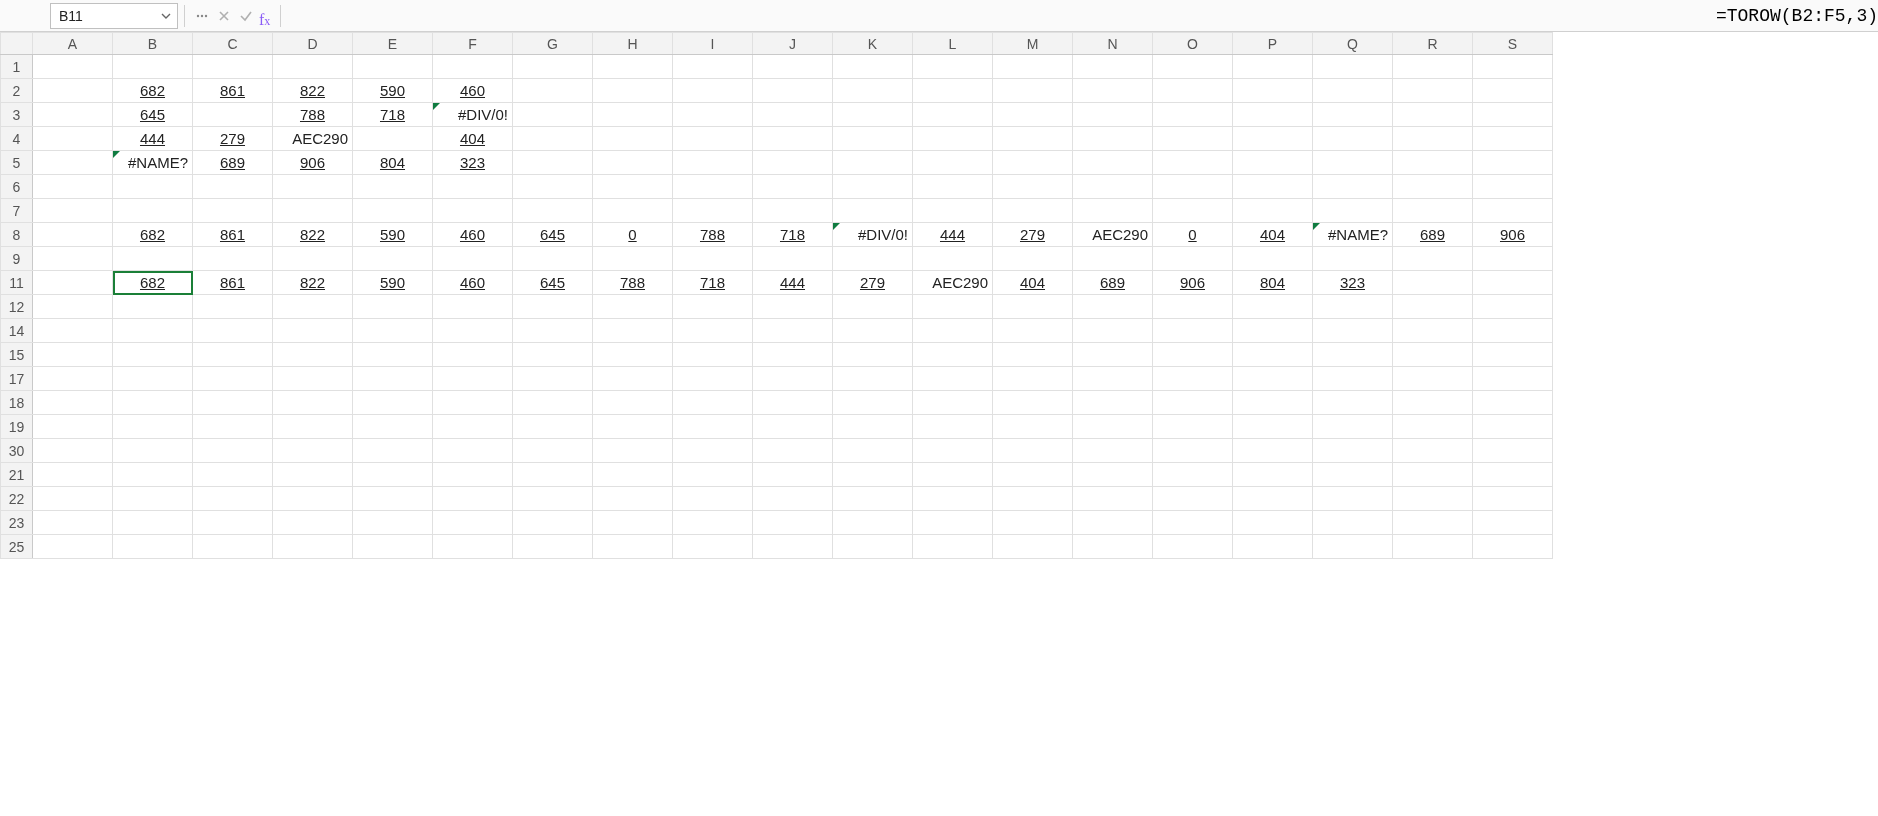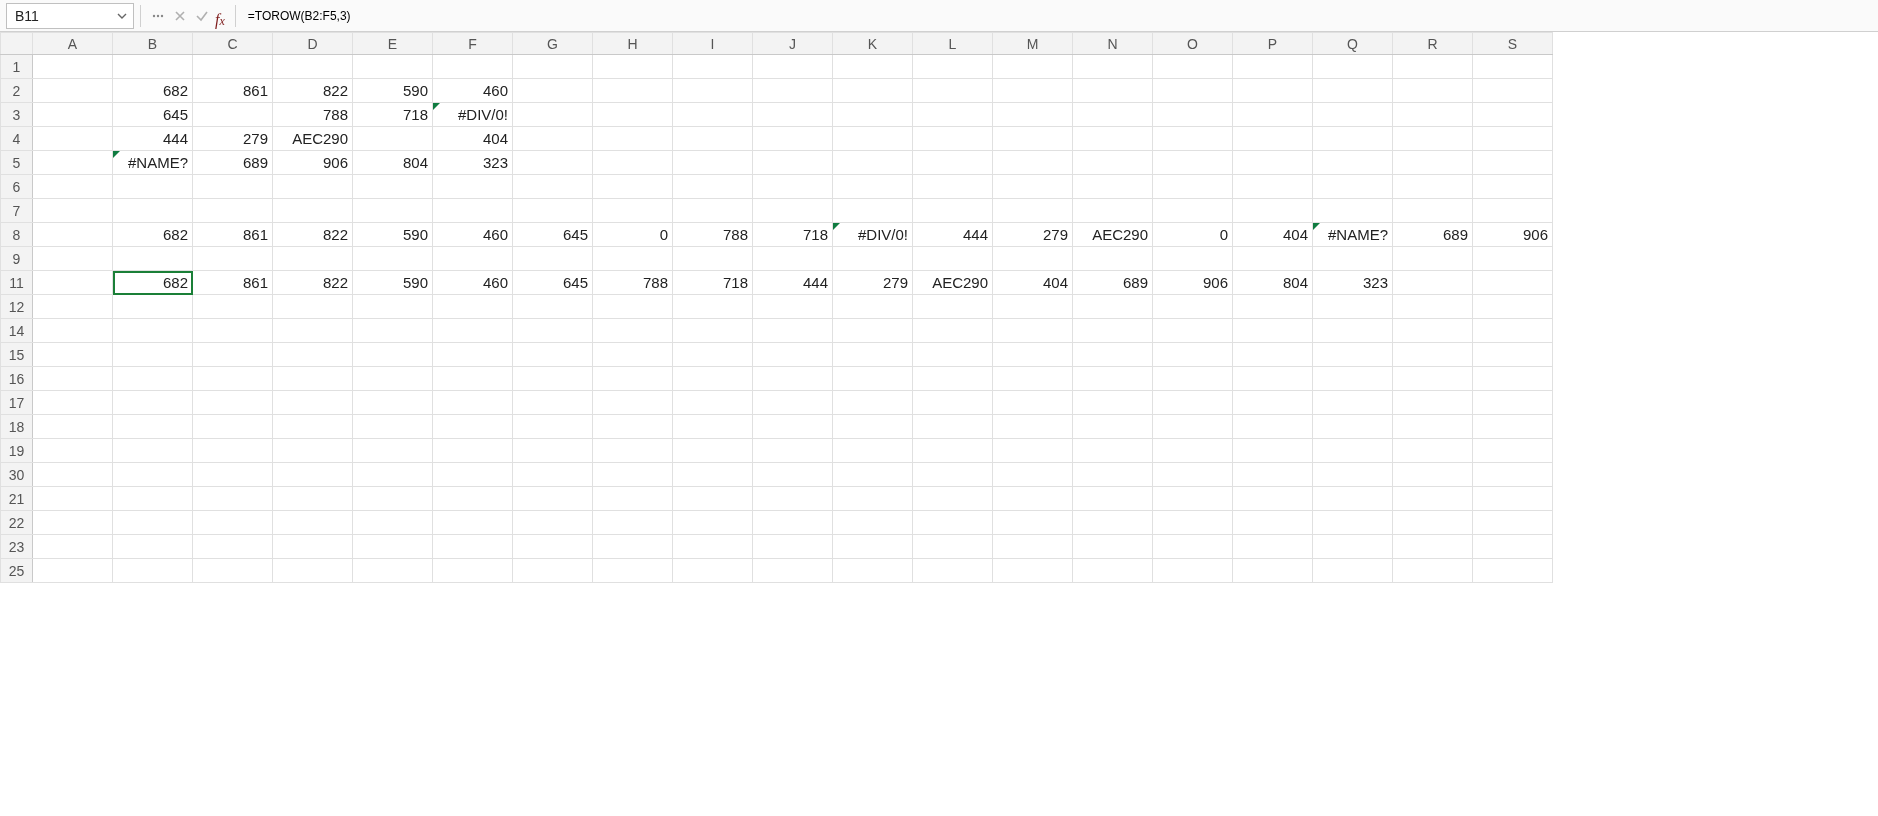--- a/index.html
+++ b/index.html
@@ -1,54 +1,55 @@
 <!DOCTYPE html>
 <html><head>
 <meta charset="utf-8">
 <style>
   * { box-sizing: border-box; margin: 0; padding: 0; }
   html, body { width: 1878px; height: 816px; font-family: "Segoe UI", Arial, sans-serif; font-size: 14px; background: #ffffff; overflow: hidden; color: #222; }
   .formula-bar {
     display: flex; align-items: center; height: 32px; border-bottom: 1px solid #d0d0d0;
     background: #fafafa;
+    padding-left: 44px;
   }
   .name-box {
     width: 128px; height: 26px; margin-left: 6px; display: flex; align-items: center;
     border: 1px solid #c0c0c0; background: #fff; position: relative;
   }
   .name-box-text { flex: 1; padding-left: 8px; font-size: 14px; }
   .name-box-chevron {
     width: 22px; display:flex; align-items:center; justify-content:center; cursor:pointer;
   }
   .vsep { width:1px; height:22px; background:#d0d0d0; margin:0 6px; }
   .fb-btn {
     width: 22px; height:22px; display:flex; align-items:center; justify-content:center;
     color:#888; cursor:pointer; border-radius:3px;
   }
-  .fx-label { font-style: italic; font-family: "Times New Roman", serif; font-size:16px; color:#7f1d1d; margin: 9px 4px 0 2px;}
+  .fx-label { font-family: "Times New Roman", serif; font-size:16px; color:#8b5cf6; margin: 9px 4px 0 2px;}
   .formula-input {
     flex:1; height:26px; border:none; outline:none; background:transparent; padding-left:6px;
-    font-size:12px; font-family: Liberation Sans, sans-serif;
+    font-size:18px; font-family: Liberation Mono, monospace; text-align: right;
   }
   .grid-wrap { position:relative; width:1878px; height:784px; overflow:hidden; }
   table.sheet { border-collapse: collapse; table-layout: fixed; }
   table.sheet th, table.sheet td {
     border: 1px solid #e0e0e0; height:24px; padding:0 4px; font-size:15px;
     white-space:nowrap; overflow:hidden;
   }
   table.sheet thead th {
     background:#f3f3f3; font-weight:normal; text-align:center; color:#555;
     border-bottom:1px solid #c9c9c9; height:22px; font-size:14px;
   }
   table.sheet tbody th {
     background:#f3f3f3; font-weight:normal; text-align:center; color:#555;
     border-right:1px solid #c9c9c9; width:32px; font-size:14px;
   }
   .corner { background:#f3f3f3; border-right:1px solid #c9c9c9; border-bottom:1px solid #c9c9c9; width:32px; }
-  td.num { text-align:right; }
+  td.num { text-align:center;text-decoration:underline; }
   td.txt { text-align:right; }
   td.selected { outline:2px solid #1a7f37; outline-offset:-2px; background:#fff; }
   .err-mark { position:relative; }
   .err-mark::before {
     content:""; position:absolute; top:0; left:0; width:0; height:0;
     border-top:7px solid #107c41; border-right:7px solid transparent;
   }
   svg { display:block; }
 </style>
 </head>
@@ -393,42 +394,20 @@
           <td></td>
           <td></td>
           <td></td>
           <td></td>
           <td></td>
           <td></td>
           <td></td>
           <td></td>
         </tr>
         <tr>
-          <th>16</th>
-          <td></td>
-          <td></td>
-          <td></td>
-          <td></td>
-          <td></td>
-          <td></td>
-          <td></td>
-          <td></td>
-          <td></td>
-          <td></td>
-          <td></td>
-          <td></td>
-          <td></td>
-          <td></td>
-          <td></td>
-          <td></td>
-          <td></td>
-          <td></td>
-          <td></td>
-        </tr>
-        <tr>
           <th>17</th>
           <td></td>
           <td></td>
           <td></td>
           <td></td>
           <td></td>
           <td></td>
           <td></td>
           <td></td>
           <td></td>

